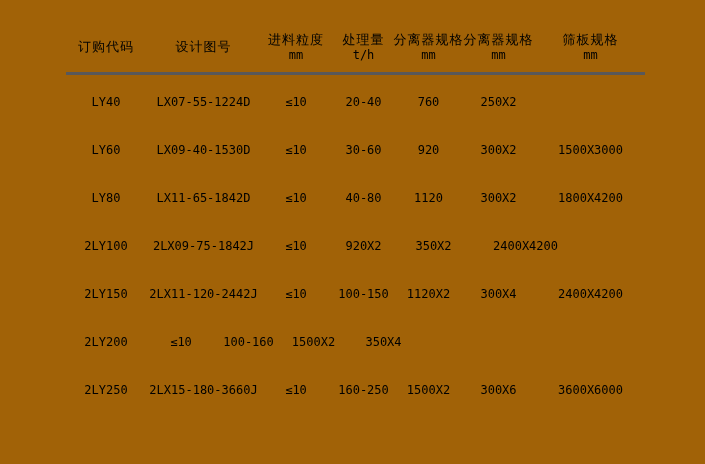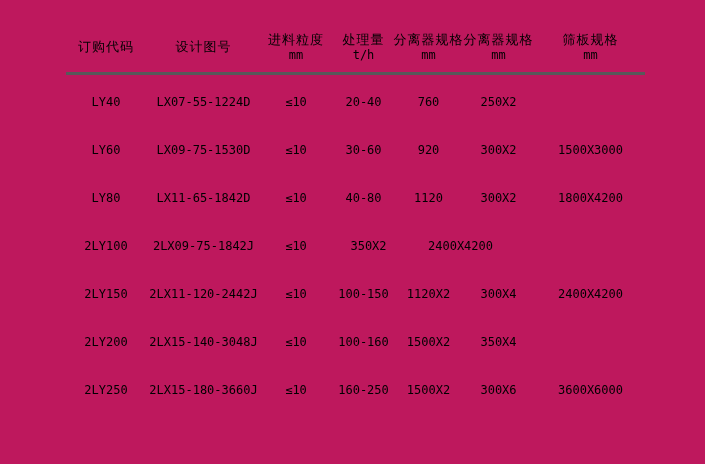--- a/index.html
+++ b/index.html
@@ -1,21 +1,21 @@
 <!DOCTYPE html>
 <html><head>
 <meta charset="utf-8">
 <style>
   html,body { margin:0; padding:0; }
   body {
     width:705px; height:464px; background:#ffffff;
     font-family:"DejaVu Sans","Liberation Sans",sans-serif;
     color:#000;
   }
-  .page { position:relative; width:705px; height:464px; background:#be185d; overflow:hidden; }
+  .page { position:relative; width:705px; height:464px; background:#a16207; overflow:hidden; }
   .spec-table { position:absolute; left:66px; top:20px; width:579px; }
   .thead { display:flex; height:52px; border-bottom:3px solid #58585a; }
   .th {
     display:flex; flex-direction:column; justify-content:center; align-items:center;
     gap:2px; font-size:13px; line-height:15px; color:#000;
   }
   .h-label { letter-spacing:1px; white-space:nowrap; }
   .h-unit { font-family:"DejaVu Sans Mono","Liberation Mono",monospace; font-size:12px; line-height:12px; }
   .h-unit:empty { display:none; }
   .tbody { padding-top:3px; }
@@ -68,55 +68,55 @@
       <div class="tr">
         <div class="td c0">LY40</div>
         <div class="td c1">LX07-55-1224D</div>
         <div class="td c2">≤10</div>
         <div class="td c3">20-40</div>
         <div class="td c4">760</div>
         <div class="td c5">250X2</div>
       </div>
       <div class="tr">
         <div class="td c0">LY60</div>
-        <div class="td c1">LX09-75-1530D</div>
+        <div class="td c1">LX09-40-1530D</div>
         <div class="td c2">≤10</div>
         <div class="td c3">30-60</div>
         <div class="td c4">920</div>
         <div class="td c5">300X2</div>
         <div class="td c6">1500X3000</div>
       </div>
       <div class="tr">
         <div class="td c0">LY80</div>
         <div class="td c1">LX11-65-1842D</div>
         <div class="td c2">≤10</div>
         <div class="td c3">40-80</div>
         <div class="td c4">1120</div>
         <div class="td c5">300X2</div>
         <div class="td c6">1800X4200</div>
       </div>
       <div class="tr">
         <div class="td c0">2LY100</div>
         <div class="td c1">2LX09-75-1842J</div>
         <div class="td c2">≤10</div>
+        <div class="td c4">920X2</div>
         <div class="td c5">350X2</div>
         <div class="td c6">2400X4200</div>
       </div>
       <div class="tr">
         <div class="td c0">2LY150</div>
         <div class="td c1">2LX11-120-2442J</div>
         <div class="td c2">≤10</div>
         <div class="td c3">100-150</div>
         <div class="td c4">1120X2</div>
         <div class="td c5">300X4</div>
         <div class="td c6">2400X4200</div>
       </div>
       <div class="tr">
         <div class="td c0">2LY200</div>
-        <div class="td c1">2LX15-140-3048J</div>
         <div class="td c2">≤10</div>
         <div class="td c3">100-160</div>
         <div class="td c4">1500X2</div>
         <div class="td c5">350X4</div>
       </div>
       <div class="tr">
         <div class="td c0">2LY250</div>
         <div class="td c1">2LX15-180-3660J</div>
         <div class="td c2">≤10</div>
         <div class="td c3">160-250</div>

